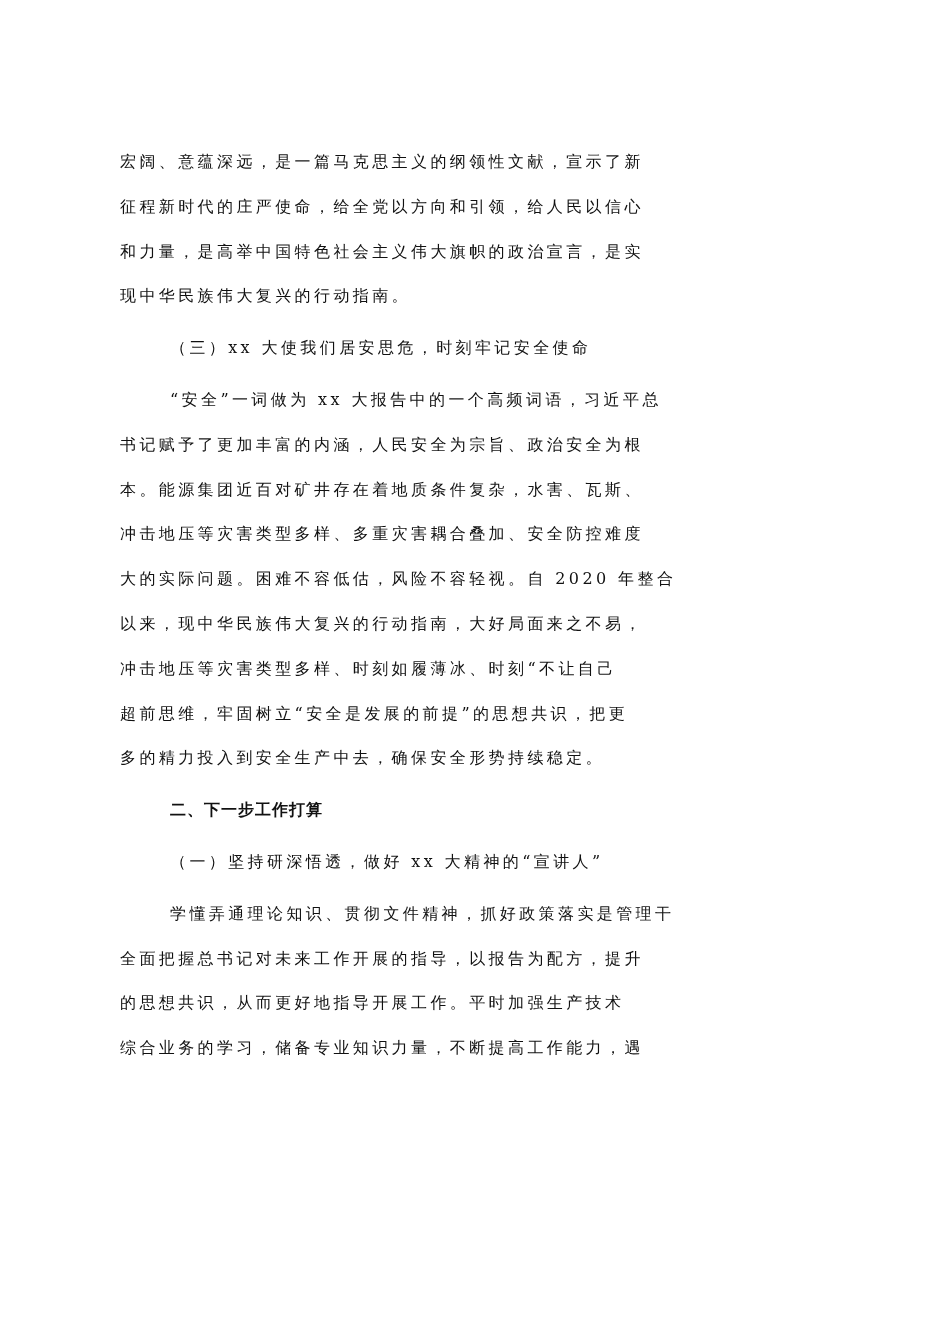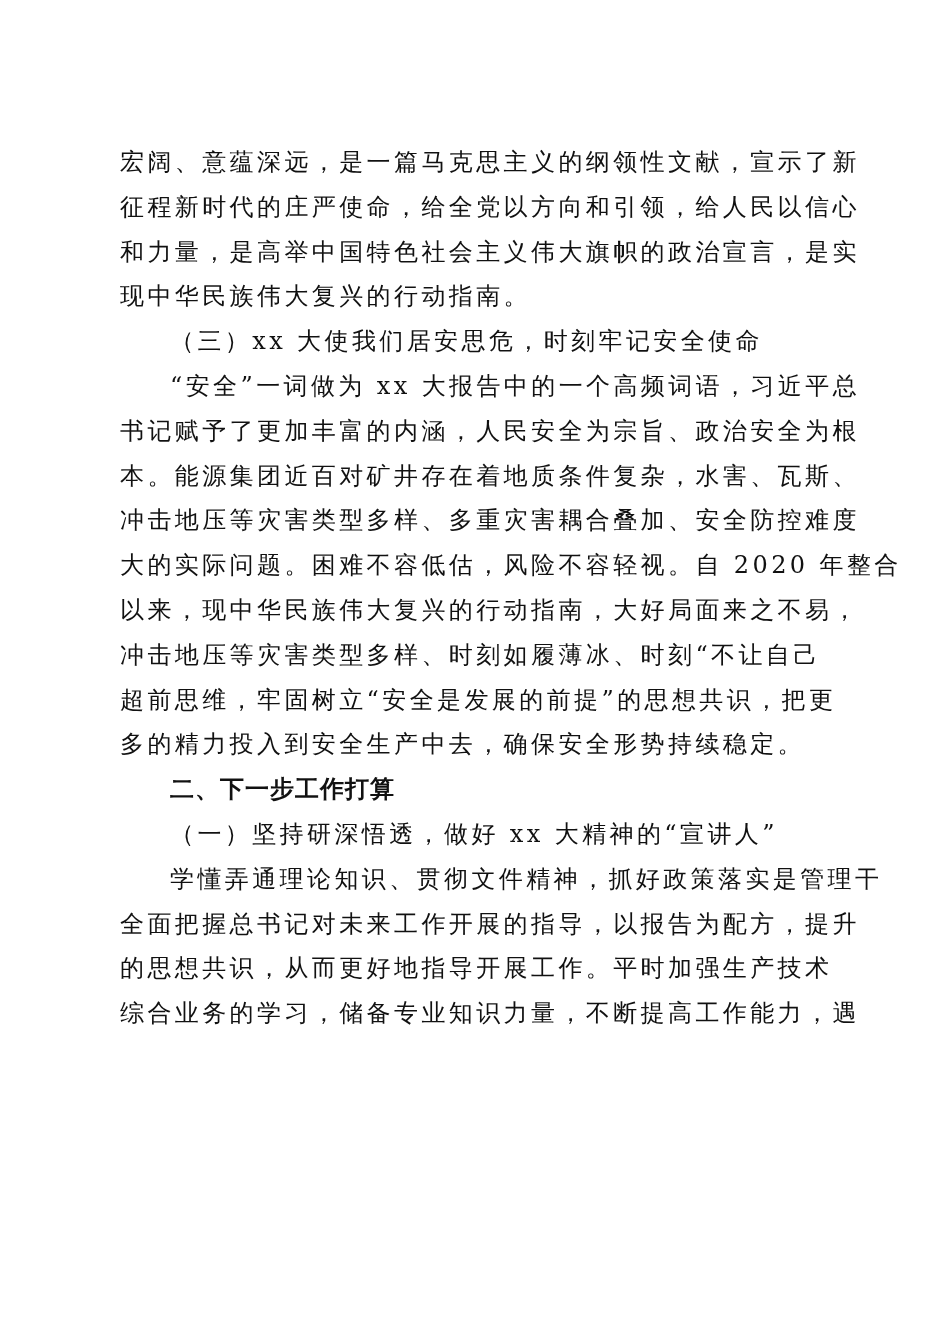--- a/index.html
+++ b/index.html
@@ -17,25 +17,25 @@
   }
   .page {
     position: absolute;
     left: 120px;
     top: 140px;
     width: 712px;
   }
   .line {
     height: 44.8px;
     line-height: 44.8px;
-    font-size: 24px;
+    font-size: 16px;
     white-space: nowrap;
     letter-spacing: 3.4px;
   }
-  .indent { padding-left: 50px; }
+  .indent { padding-left: 50px; margin-top: 7px; }
   .sub { font-family: "DejaVu Serif", "Liberation Serif", serif; }
   .heading { font-family: Liberation Serif, serif; font-weight: bold; letter-spacing: 1px; }
 </style>
 </head>
 <body>
 
 <div class="page">
 
   <div>
     <div class="line">宏阔、意蕴深远，是一篇马克思主义的纲领性文献，宣示了新</div>

